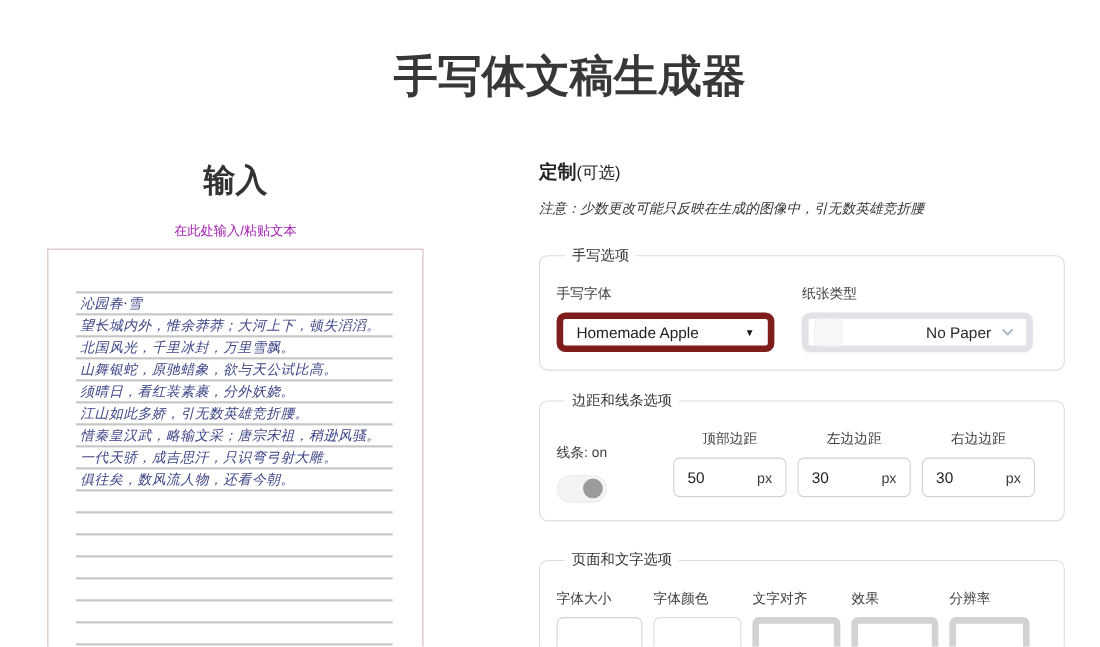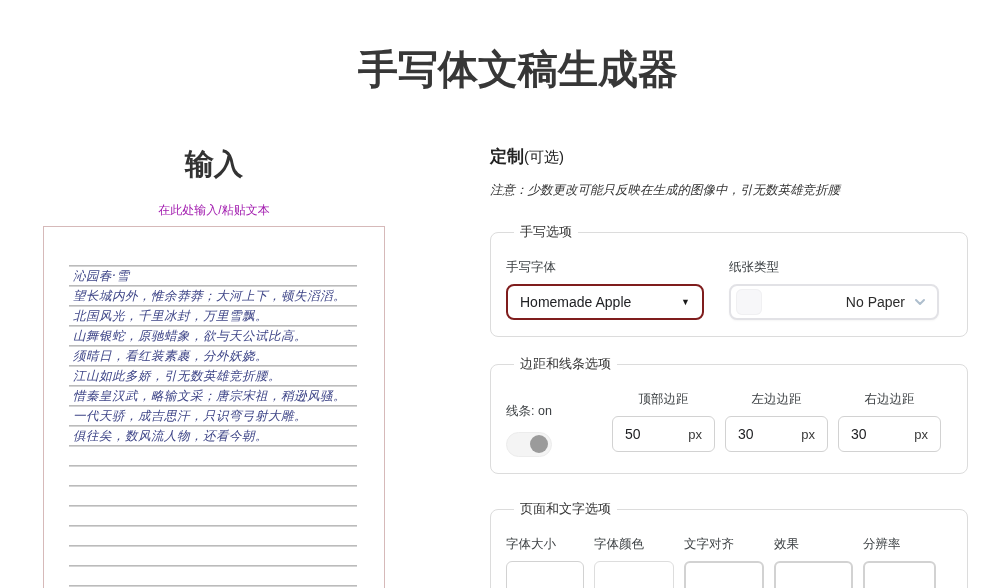--- a/index.html
+++ b/index.html
@@ -41,21 +41,21 @@
     padding:8px 15px 16px; background:#fff;
   }
   fieldset.first { margin-top:24px; }
   fieldset.last { margin-top:26px; }
   legend { font-size:13px; color:#333; padding:0 6px; margin-left:8px; }
   .row { display:flex; margin-top:10px; }
   .row.gap25 { gap:25px; }
   .row.gap10 { gap:10px; }
   .group label { display:block; font-size:12.5px; color:#3c4043; margin-bottom:8px; }
   .select {
-    height:36px; box-sizing:border-box; border:2px solid #7f1d1d; border-radius:8px;
+    height:36px; box-sizing:border-box; border:6px solid #7f1d1d; border-radius:8px;
     display:flex; align-items:center; justify-content:space-between;
     padding:0 12px; font-size:14px; color:#202124; background:#fff; cursor:pointer;
   }
   .caret { font-size:9px; color:#1a1a1a; margin-left:6px; }
   .paper-select { border-color:#e2e2e6; padding:0 10px 0 5px; box-shadow:0 1px 2px rgba(0,0,0,0.04); }
   .thumb { width:26px; height:26px; border-radius:6px; background:#f7f7f9; box-shadow:inset 0 0 0 1px #f0f0f2; }
   .paper-val { margin-left:auto; padding-right:8px; color:#2b2b2b; }
   .toggle-group { width:96px; }
   .toggle-group label { margin-top:12px; margin-bottom:12px; }
   .switch {

